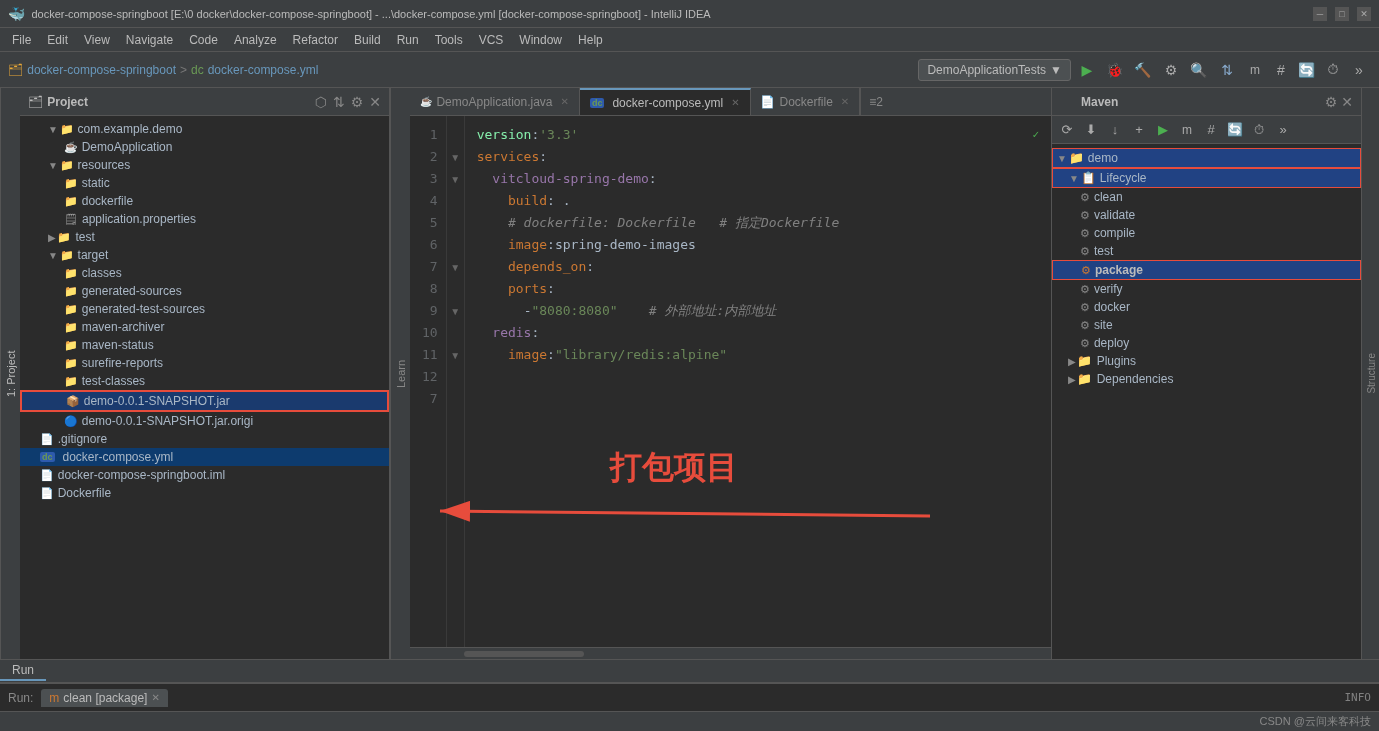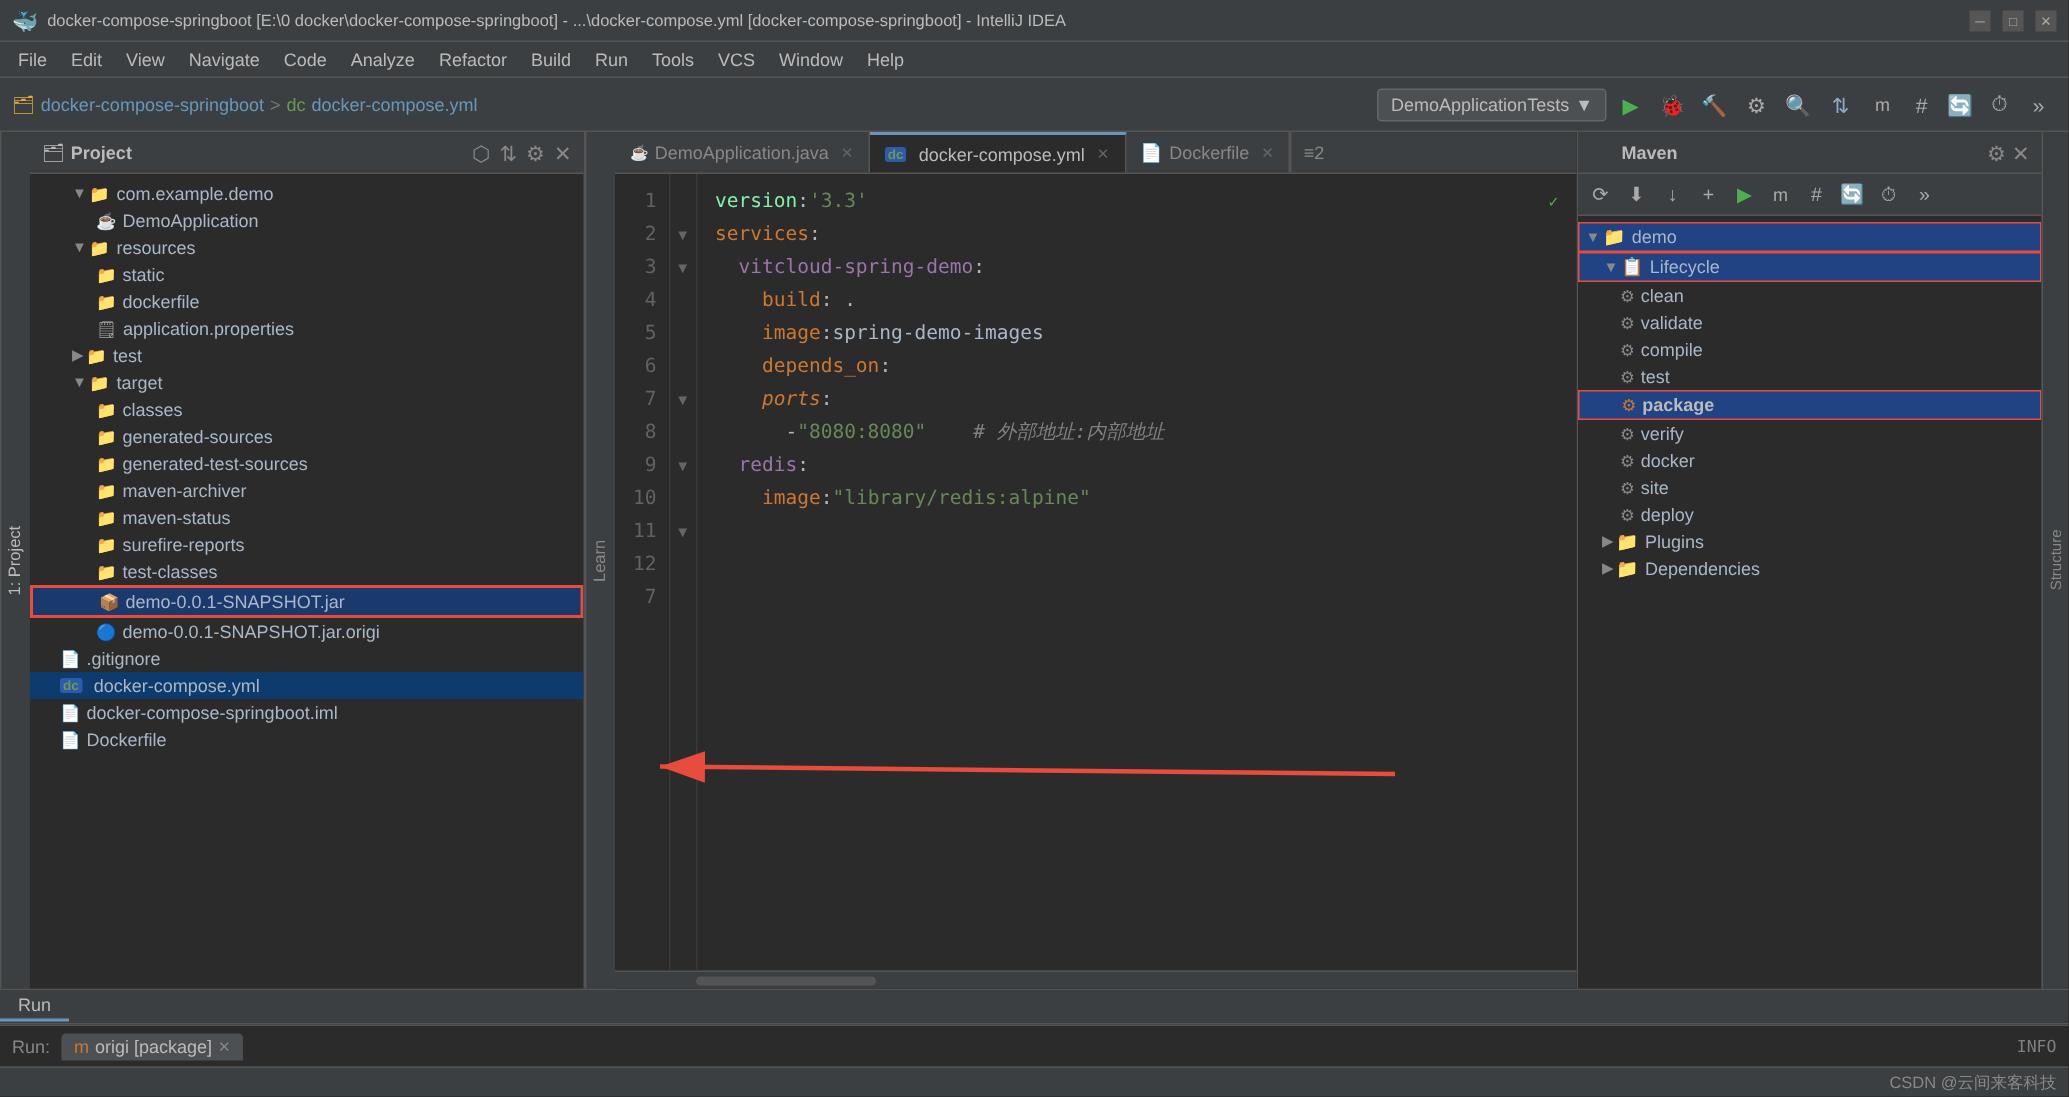--- a/index.html
+++ b/index.html
@@ -381,38 +381,42 @@
             <span style="color:#9876aa;">vitcloud-spring-demo</span>
             <span style="color:#a9b7c6;">:</span>
         </div>
 
         <div class="code-line">
           <span style="color:#a9b7c6;">&nbsp;&nbsp;&nbsp;&nbsp;</span>
             <span style="color:#cc7832;">build</span>
             <span style="color:#a9b7c6;">: .</span>
         </div>
 
+        <div class="code-line">
+          <span style="color:#a9b7c6;">&nbsp;&nbsp;&nbsp;&nbsp;</span>
+            <span style="color:#808080;font-style:italic;"># dockerfile: Dockerfile &nbsp;&nbsp;# 指定Dockerfile</span>
+        </div>
 
         <div class="code-line">
           <span style="color:#a9b7c6;">&nbsp;&nbsp;&nbsp;&nbsp;</span>
             <span style="color:#cc7832;">image</span>
             <span style="color:#a9b7c6;">: </span>
             <span style="color:#a9b7c6;">spring-demo-images</span>
         </div>
 
         <div class="code-line">
           <span style="color:#a9b7c6;">&nbsp;&nbsp;&nbsp;&nbsp;</span>
             <span style="color:#cc7832;">depends_on</span>
             <span style="color:#a9b7c6;">:</span>
         </div>
 
 
         <div class="code-line">
           <span style="color:#a9b7c6;">&nbsp;&nbsp;&nbsp;&nbsp;</span>
-            <span style="color:#cc7832;font-style:italic;">ports</span>
+            <span style="color:#cc7832;">ports</span>
             <span style="color:#a9b7c6;">:</span>
         </div>
 
         <div class="code-line">
           <span style="color:#a9b7c6;">&nbsp;&nbsp;&nbsp;&nbsp;&nbsp;&nbsp;</span>
             <span style="color:#a9b7c6;">- </span>
             <span style="color:#6a8759;">"8080:8080"</span>
             <span style="color:#a9b7c6;">&nbsp;&nbsp;&nbsp;&nbsp;</span>
             <span style="color:#808080;font-style:italic;"># 外部地址:内部地址</span>
         </div>
@@ -441,20 +445,21 @@
 
           <defs>
             <marker id="arrowhead" markerWidth="10" markerHeight="7" refX="10" refY="3.5" orient="auto">
               <polygon points="0 0, 10 3.5, 0 7" fill="#e74c3c"></polygon>
             </marker>
           </defs>
 
           <line x1="520" y1="400" x2="30" y2="395" stroke="#e74c3c" stroke-width="3" marker-end="url(#arrowhead)"></line>
         </svg>
 
+        <div style="position:absolute;top:330px;left:200px;color:#e74c3c;font-size:32px;font-weight:bold;font-family:sans-serif;">打包项目</div>
       </div>
 
     </div>
 
     <div id="scrollbar-h">
       <div class="thumb"></div>
     </div>
   </div>
 
   <div id="maven-panel">
@@ -568,21 +573,21 @@
 </div>
 
 <div id="bottom-tabs">
   <div class="bottom-tab active">Run</div>
 </div>
 
 <div id="run-bar">
   <span class="run-label">Run:</span>
   <div class="run-tab">
     <span style="font-size:12px;color:#cc7832;">m</span>
-    <span>origi [package]</span>
+    <span>clean [package]</span>
     <span class="run-close">✕</span>
   </div>
   <div style="flex:1;"></div>
   <div style="font-family:monospace;font-size:11px;color:#808080;">INFO</div>
 </div>
 
 <div id="status-bar">
   <span style="flex:1;"></span>
   <span>CSDN @云间来客科技</span>
 </div>

